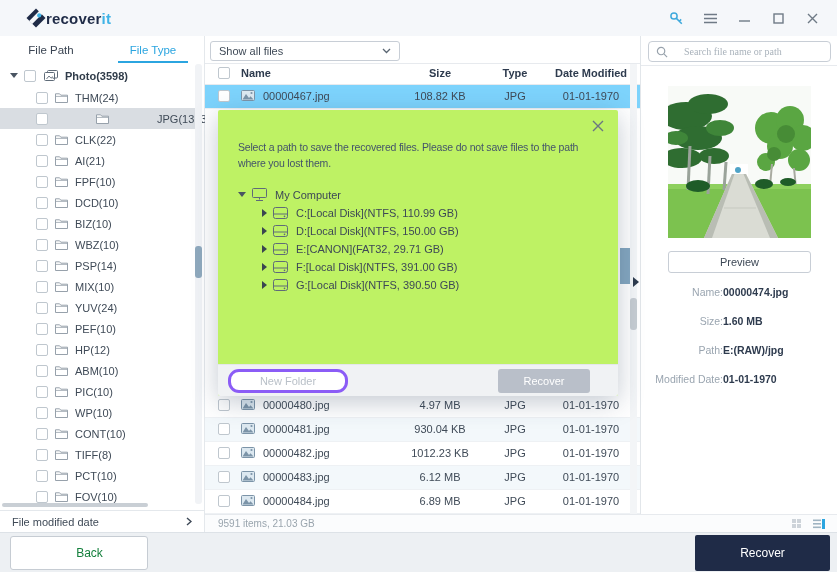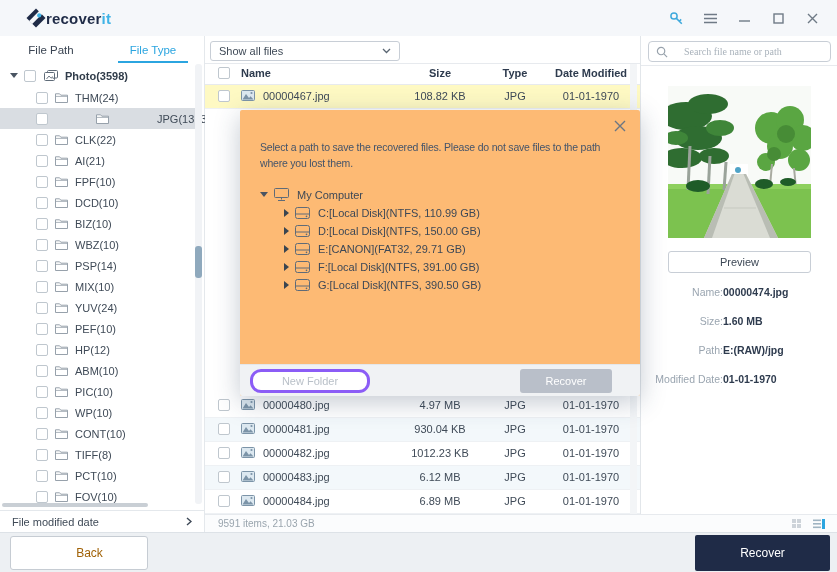--- a/index.html
+++ b/index.html
@@ -33,21 +33,21 @@
   .sv-thumb{position:absolute;top:182px;left:0;width:7px;height:32px;background:#8fa9bd;border-radius:3px;cursor:pointer;}
   .sh-thumb{position:absolute;left:2px;bottom:25px;width:146px;height:4px;background:#c9cfd5;border-radius:2px;cursor:pointer;}
   .filter-row{position:absolute;left:0;right:0;bottom:0;height:22px;border-top:1px solid #e4e8ec;display:flex;align-items:center;justify-content:space-between;padding:0 12px;background:#fff;cursor:pointer;}
   
   .main{position:absolute;left:205px;top:36px;width:435px;height:478px;background:#fff;}
   .toolbar{height:28px;border-bottom:1px solid #e7eaee;position:relative;}
   .dropdown{position:absolute;left:5px;top:5px;width:190px;height:20px;border:1px solid #c8ced6;border-radius:3px;background:#fff;display:flex;align-items:center;justify-content:space-between;padding:0 8px;cursor:pointer;}
   .thead,.file-row{display:flex;align-items:center;padding:0 3px 2px 13px;}
   .thead{height:21px;border-bottom:1px solid #e7eaee;font-weight:700;color:#2e3b4e;}
   .file-row{height:24px;border-bottom:1px solid #eef1f4;cursor:pointer;}
-  .file-row.alt{background:#fef9c3;}
+  .file-row.alt{background:#7dd3fc;}
   .rows-bottom .file-row:nth-of-type(even){background:#f3f8fb;}
   .fname{flex:1;display:flex;align-items:center;padding-left:11px;overflow:hidden;white-space:nowrap;}
   .ficon{flex:none;margin-right:8px;display:flex;}
   .fsize{width:90px;text-align:center;}
   .ftype{width:60px;text-align:center;}
   .fdate{width:92px;text-align:center;}
   .rows-bottom{position:absolute;left:0;top:358px;width:435px;}
   .statusbar{position:absolute;left:205px;top:514px;right:0;height:18px;border-top:1px solid #e7eaee;background:#fbfcfd;display:flex;align-items:center;justify-content:space-between;padding:0 12px 0 13px;z-index:2;}
   .status-text{font-size:10px;color:#9aa5ae;}
   .view-toggles{display:flex;align-items:center;gap:12px;}
@@ -61,33 +61,33 @@
   .search-box{position:absolute;left:7px;top:5px;width:183px;height:21px;border:1px solid #c8ced6;border-radius:4px;background:#fff;display:flex;align-items:center;padding:0 7px;}
   .search-box input{border:none;outline:none;flex:1;font-family:Liberation Serif, serif;font-size:10px;color:#3f4a57;margin-left:16px;background:transparent;}
   .search-box input::placeholder{color:#a9b2bb;}
   .preview-img{position:absolute;left:27px;top:50px;width:143px;height:152px;overflow:hidden;}
   .preview-btn{position:absolute;left:27px;top:215px;width:143px;height:22px;background:#fff;border:1px solid #c8ced6;border-radius:3px;font-family:"Liberation Sans",sans-serif;font-size:11px;color:#3d4856;cursor:pointer;}
   .details{position:absolute;left:0;top:250px;right:0;}
   .detail-row{display:flex;margin-bottom:17px;align-items:baseline;}
   .d-label{width:82px;text-align:right;color:#9aa5b0;font-size:10.5px;flex:none;}
   .d-value{margin-left:0;color:#2e3b4e;font-weight:700;font-size:10.5px;}
   
-  .modal{position:absolute;left:218px;top:110px;width:400px;height:286px;background:#fdba74;border-radius:2px;box-shadow:0 6px 26px rgba(40,60,90,.28);z-index:10;margin-left:22px;}
+  .modal{position:absolute;left:218px;top:110px;width:400px;height:286px;background:#bef264;border-radius:2px;box-shadow:0 6px 26px rgba(40,60,90,.28);z-index:10;}
   .modal-close{position:absolute;top:10px;right:14px;cursor:pointer;display:flex;}
   .modal-msg{margin:30px 20px 0 20px;font-size:10.5px;letter-spacing:-.2px;line-height:1.5;color:#44546a;}
   .modal-tree{margin:14px 0 0 20px;}
   .mrow{display:flex;align-items:center;height:18px;cursor:pointer;color:#3d4856;}
   .mrow .tree-icon{margin-right:8px;}
   .drive-row{padding-left:24px;}
   .modal-footer{position:absolute;left:0;right:0;bottom:0;height:32px;background:#f0f2f4;border-top:1px solid #e4e7ea;border-radius:0 0 2px 2px;}
   .btn-newfolder{position:absolute;left:10px;top:4px;width:120px;height:24px;background:#fff;border:3px solid #8b5cf6;border-radius:11px;color:#b9c0c8;font-family:"Liberation Sans",sans-serif;font-size:11px;cursor:pointer;}
   .btn-mrecover{position:absolute;right:28px;top:4px;width:92px;height:24px;background:#b9bfc9;border:none;border-radius:3px;color:#fff;font-family:"Liberation Sans",sans-serif;font-size:11px;cursor:pointer;}
   
   .bottombar{position:absolute;left:0;right:0;bottom:0;height:40px;background:#edf0f3;border-top:1px solid #dde2e7;z-index:4;}
-  .btn-back{position:absolute;left:10px;top:3px;width:138px;height:34px;background:#fff;border:1px solid #c6ccd3;border-radius:3px;font-family:"Liberation Sans",sans-serif;font-size:12px;color:#a16207;cursor:pointer;padding-left:21px;}
+  .btn-back{position:absolute;left:10px;top:3px;width:138px;height:34px;background:#fff;border:1px solid #c6ccd3;border-radius:3px;font-family:"Liberation Sans",sans-serif;font-size:12px;color:#15803d;cursor:pointer;padding-left:21px;}
   .btn-recover{position:absolute;right:7px;top:2px;width:135px;height:36px;background:#1f2b47;border:none;border-radius:2px;font-family:"Liberation Sans",sans-serif;font-size:12px;color:#fff;cursor:pointer;}
 </style>
 </head>
 <body>
 
 <div class="app">
 
   <header class="titlebar dots">
     <div class="brand">
       <svg width="20" height="20" viewBox="0 0 20 20">

